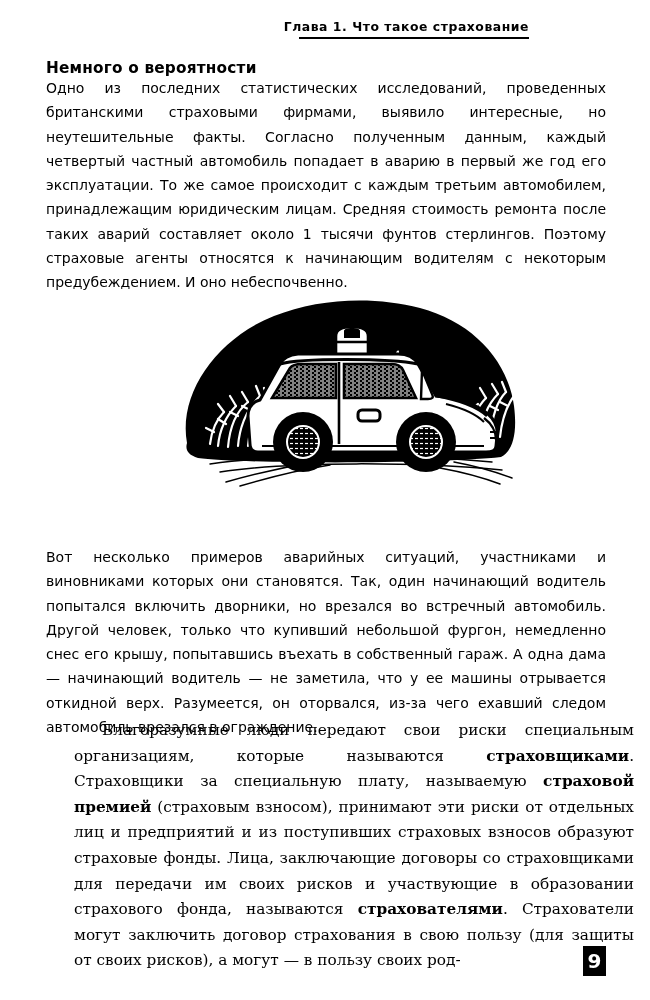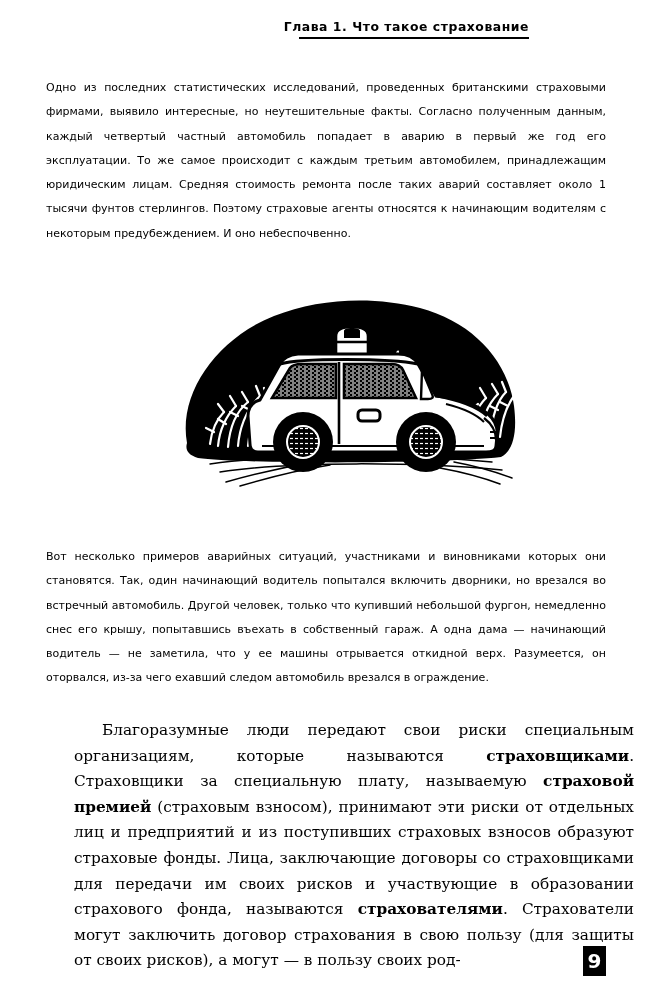--- a/index.html
+++ b/index.html
@@ -54,21 +54,21 @@
     font-family: "DejaVu Sans", sans-serif;
     font-weight: bold;
     font-size: 15.3px;
     letter-spacing: 0.2px;
     color: #000;
   }
 
   
   .para-sans {
     font-family: "DejaVu Sans", sans-serif;
-    font-size: 11px;
+    font-size: 14px;
     line-height: 24.3px;
     text-align: justify;
     text-justify: inter-word;
     color: #000;
     margin: 0;
     hyphens: manual;
   }
 
   
   .para-serif {
@@ -114,20 +114,21 @@
   }
 </style>
 </head>
 <body>
 
 <div class="page">
 
   <div class="running-head">Глава 1. Что такое страхование</div>
   <div class="running-head-rule"></div>
 
+  <h2 class="section-heading">Немного о вероятности</h2>
 
   <p class="para-sans" id="para-intro">Одно из последних статистических исследований, проведенных британскими страховыми фирмами, выявило интересные, но неутешительные факты. Согласно полученным данным, каждый четвертый частный автомобиль попадает в аварию в первый же год его эксплуатации. То же самое происходит с каждым третьим автомобилем, принадлежащим юридическим лицам. Средняя стоимость ремонта после таких аварий составляет около 1 тысячи фунтов стерлингов. Поэтому страховые агенты относятся к начинающим водителям с некоторым предубеждением. И оно небеспочвенно.</p>
 
   <div class="illus">
     <svg viewBox="0 0 400 205" xmlns="http://www.w3.org/2000/svg">
       <defs>
         <clipPath id="blobClip">
           <path d="M47 145 C40 96 78 44 135 22 C178 5 232 2 278 14 C330 27 366 66 372 110 C376 140 370 155 360 160 L60 160 Z"></path>
         </clipPath>
         <pattern id="hatch" width="6" height="4" patternUnits="userSpaceOnUse">

